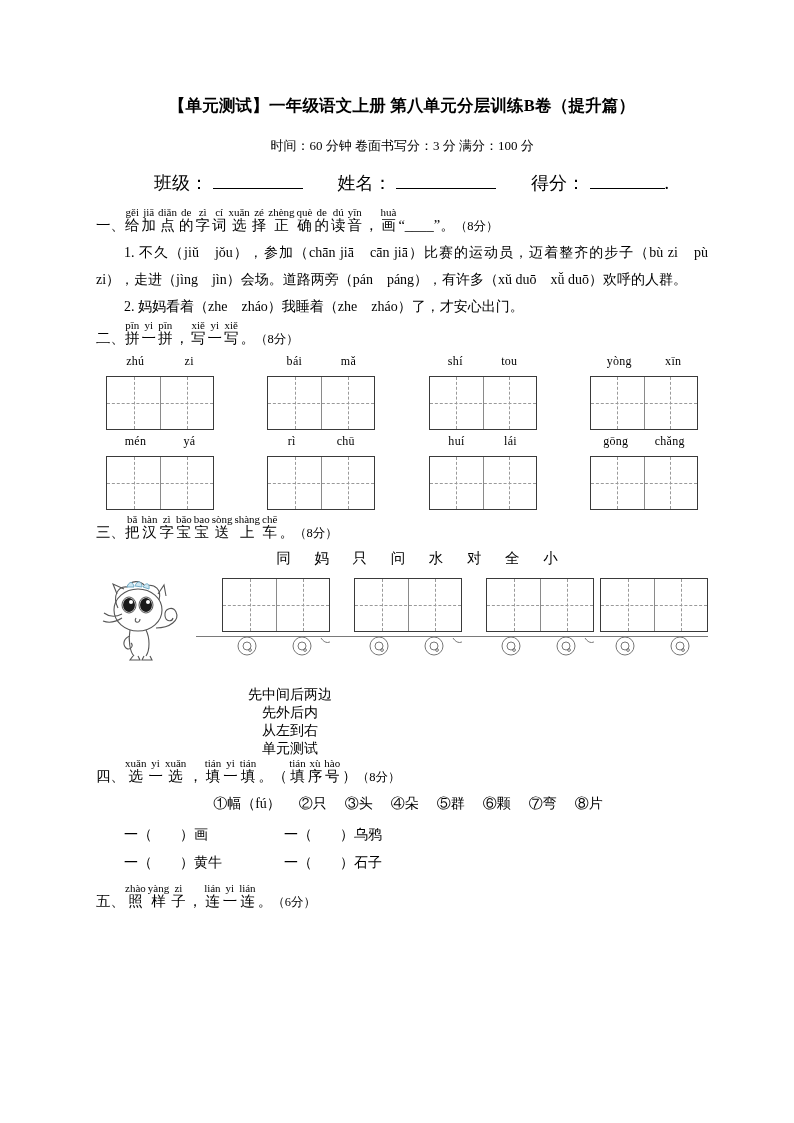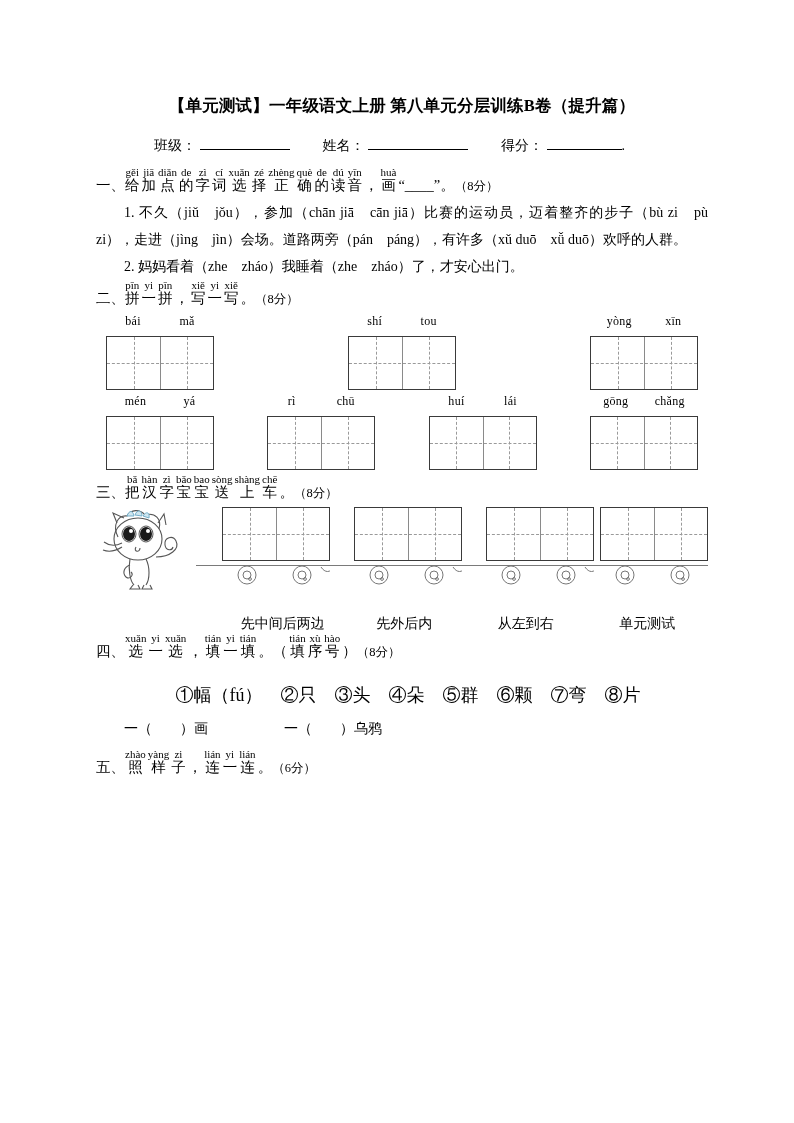--- a/index.html
+++ b/index.html
@@ -37,21 +37,21 @@
     letter-spacing: 0.2px;
     margin: 0 0 20px 0;
     white-space: nowrap;
   }
   .meta-line {
     text-align: center;
     font-size: 13px;
     margin: 0 0 14px 0;
   }
   .fields-line {
-    font-size: 14px;
+    font-size: 18px;
     margin: 16px 0 12px 0;
     padding-left: 58px;
     white-space: nowrap;
   }
   .blank-ul {
     display: inline-block;
     border-bottom: 1px solid #000;
     vertical-align: baseline;
   }
   .b-90 { width: 90px; }
@@ -204,31 +204,32 @@
     top: 60px;
     height: 1px;
     background: #7a7a7a;
   }
   .wheel-svg { display: block; }
   .stroke-labels {
     display: flex;
     margin-top: 2px;
     padding-left: 126px;
     font-size: 14px;
+    flex-direction: column;
   }
   .stroke-labels span {
     width: 136px;
     text-align: center;
   }
 
   
   .options-line {
     text-align: center;
-    font-size: 18px;
-    margin: 24px 0 8px 0;
+    font-size: 14px;
+    margin: 11px 0 8px 0;
     padding-left: 30px;
     white-space: nowrap;
   }
   .options-line span { margin-right: 18px; }
   .fill-rows { margin-top: 2px; }
   .fill-row {
     display: flex;
     font-size: 14px;
     line-height: 2.0;
     padding-left: 28px;
@@ -237,20 +238,21 @@
 
   .sec5 { margin-top: 6px; }
 </style>
 </head>
 <body>
 
 <div class="page">
  <div class="content">
 
   <div class="doc-title">【单元测试】一年级语文上册 第八单元分层训练B卷（提升篇）</div>
+  <div class="meta-line">时间：60 分钟 卷面书写分：3 分 满分：100 分</div>
   <div class="fields-line">
     <span>班级：</span>
     <span class="blank-ul b-90"></span>
     <span class="sp-lg"></span>
     <span>姓名：</span>
     <span class="blank-ul b-100"></span>
     <span class="sp-lg"></span>
     <span>得分：</span>
     <span class="blank-ul b-75"></span><span>.</span>
   </div>
@@ -264,20 +266,32 @@
 
   <div class="sec-head">
     <span class="sec-num">二、</span><span class="rb-group">
       <ruby><span>拼</span><rt>pīn</rt></ruby><ruby><span>一</span><rt>yi</rt></ruby><ruby><span>拼</span><rt>pīn</rt></ruby><ruby><span>，</span><rt></rt></ruby><ruby><span>写</span><rt>xiě</rt></ruby><ruby><span>一</span><rt>yi</rt></ruby><ruby><span>写</span><rt>xiě</rt></ruby></span><span class="tail">。</span><span class="score tail">（8分）</span>
   </div>
 
   <div class="grid-block">
     <div class="grid-row">
       <div class="grid-cell-wrap">
         <div class="py-pair">
+          <span>zhú</span>
+          <span>zi</span>
+        </div>
+        <div class="tzg">
+              <div class="dash-v1"></div>
+              <div class="dash-v2"></div>
+              <div class="dash-h"></div>
+              <div class="midv"></div>
+            </div>
+      </div>
+      <div class="grid-cell-wrap">
+        <div class="py-pair">
           <span>bái</span>
           <span>mǎ</span>
         </div>
         <div class="tzg">
               <div class="dash-v1"></div>
               <div class="dash-v2"></div>
               <div class="dash-h"></div>
               <div class="midv"></div>
             </div>
       </div>
@@ -357,20 +371,21 @@
             </div>
       </div>
     </div>
   </div>
 
   <div class="sec-head">
     <span class="sec-num">三、</span><span class="rb-group">
       <ruby><span>把</span><rt>bǎ</rt></ruby><ruby><span>汉</span><rt>hàn</rt></ruby><ruby><span>字</span><rt>zì</rt></ruby><ruby><span>宝</span><rt>bǎo</rt></ruby><ruby><span>宝</span><rt>bao</rt></ruby><ruby><span>送</span><rt>sòng</rt></ruby><ruby><span>上</span><rt>shàng</rt></ruby><ruby><span>车</span><rt>chē</rt></ruby></span><span class="tail">。</span><span class="score tail">（8分）</span>
   </div>
 
+  <div class="char-pool">同 妈 只 问 水 对 全 小</div>
 
   <div class="train-area">
 
     <svg class="cat" viewBox="0 0 86 84">
       <g fill="none" stroke="#555" stroke-width="1.1">
         <path d="M18 30 C12 18 18 8 27 9 C31 2 40 2 45 8 C55 5 62 12 59 22"></path>
         <ellipse cx="38" cy="32" rx="24" ry="21"></ellipse>
         <path d="M17 16 L13 6 L24 11"></path>
         <path d="M58 16 L64 7 L66 18"></path>
         <path d="M22 36 C14 40 8 38 4 35"></path>
@@ -501,20 +516,25 @@
 
   <div class="options-line">
     <span>①幅（fú）</span><span>②只</span><span>③头</span><span>④朵</span><span>⑤群</span><span>⑥颗</span><span>⑦弯</span><span>⑧片</span>
   </div>
 
   <div class="fill-rows">
     <div class="fill-row">
       <span class="fill-item">一（　　）画</span>
       <span class="fill-item">一（　　）乌鸦</span>
     </div>
+    <div class="fill-row">
+      <span class="fill-item">一（　　）黄牛</span>
+      <span class="fill-item">一（　　）石子</span>
+      <span class="fill-item"></span>
+    </div>
   </div>
 
   <div class="sec-head sec5">
     <span class="sec-num">五、</span><span class="rb-group">
       <ruby><span>照</span><rt>zhào</rt></ruby><ruby><span>样</span><rt>yàng</rt></ruby><ruby><span>子</span><rt>zi</rt></ruby><ruby><span>，</span><rt></rt></ruby><ruby><span>连</span><rt>lián</rt></ruby><ruby><span>一</span><rt>yi</rt></ruby><ruby><span>连</span><rt>lián</rt></ruby></span><span class="tail">。</span><span class="score tail">（6分）</span>
   </div>
 
  </div>
 </div>
 

